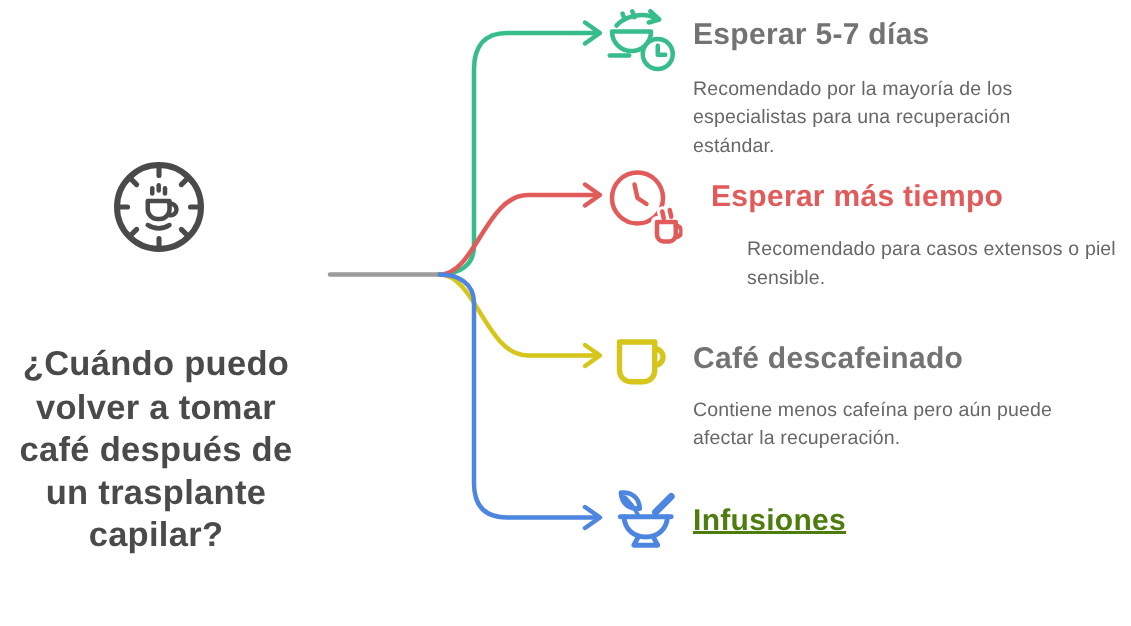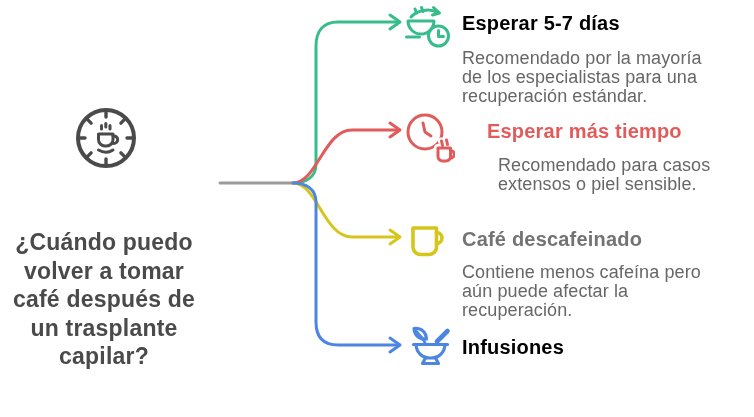--- a/index.html
+++ b/index.html
@@ -9,24 +9,24 @@
   svg{display:block;}
   .root-title{
     left:2px;top:184px;width:204px;
     font-size:23px;line-height:28.5px;font-weight:bold;
     color:#474747;text-align:center;letter-spacing:0.2px;
   }
   .b-title{
     font-size:20px;font-weight:bold;letter-spacing:0.2px;white-space:nowrap;
   }
   .b-desc{
-    width:250px;font-size:18px;line-height:19px;color:#676767;letter-spacing:0.1px;
+    width:250px;font-size:13px;line-height:19px;color:#676767;letter-spacing:0.1px;
   }
   .t0{left:462px;top:12px;}  .d0{left:462px;top:49px;}
-  .t1{left:487px;top:120px;} .d1{left:462px;top:156px;margin-left:36px;}
+  .t1{left:474px;top:120px;} .d1{left:462px;top:156px;margin-left:36px;}
   .t2{left:462px;top:228px;} .d2{left:462px;top:263px;}
   .t3{left:462px;top:336px;} .d3{left:462px;top:370px;}
   .i0{left:404px;top:3px;}
   .i1{left:405px;top:111px;}
   .i2{left:408px;top:223px;}
   .i3{left:407px;top:324px;}
   .ricon{left:74px;top:106px;}
 </style>
 </head>
 <body>
@@ -78,21 +78,21 @@
       <path d="M11,6 l1.5,4"></path>
         <path d="M17.5,4.5 l1.5,4"></path>
       <path d="M7,14 C13,7 26,5 33,9.5"></path>
       <path d="M29.5,4.5 L35.5,10 L28.5,12"></path>
       <path d="M4,18 h26 a13,13 0 0 1 -26,0 z"></path>
       <path d="M2.5,34 h13"></path>
       <circle cx="34.5" cy="33" r="10" fill="#ffffff"></circle>
       <path d="M34.5,27.5 V33.5 H39.5"></path>
     </g>
   </svg>
-  <div class="abs b-title t0" style="color: #000000;">Esperar 5-7 días</div>
+  <div class="abs b-title t0" style="color: #737373;">Esperar 5-7 días</div>
   <div class="abs b-desc d0">Recomendado por la mayoría de los especialistas para una recuperación estándar.</div>
 
   <svg class="abs i1" width="50" height="52" viewBox="0 0 50 52">
     <g fill="none" stroke-width="3" stroke-linecap="round" stroke-linejoin="round" stroke="#e25b5b">
       <circle cx="20" cy="21" r="17"></circle>
       <path d="M18,12 L20,21 L26,25"></path>
       <path d="M33,37 h12.5 v8.5 a4.5,4.5 0 0 1 -4.5,4.5 h-3.5 a4.5,4.5 0 0 1 -4.5,-4.5 z" stroke="#ffffff" stroke-width="8" fill="#ffffff"></path>
       <path d="M36.5,30 l1,4.5 M41.5,29 l1,4.5" stroke="#ffffff" stroke-width="7"></path>
       <path d="M36.5,30 l1,4.5"></path>
         <path d="M41.5,29 l1,4.5"></path>
@@ -115,15 +115,15 @@
   <svg class="abs i3" width="47" height="47" viewBox="0 0 47 47">
     <g fill="none" stroke-width="3.2" stroke-linecap="round" stroke-linejoin="round" stroke="#4c86e0">
       <path d="M7,4.5 c7.5,-0.5 12,3.5 12.5,10.5 c-7.5,0.5 -12,-3.5 -12.5,-10.5 z"></path>
       <path d="M9.5,7.5 c4,4 6.5,7 9,12" stroke-width="2.6"></path>
       <path d="M40.5,7 L30,17.5" stroke-width="4.6"></path>
       <path d="M6.5,20.5 h34"></path>
       <path d="M9,20.5 c0.5,8.5 6.5,13.5 14.5,13.5 c8,0 14,-5 14.5,-13.5"></path>
       <path d="M18.5,34 l-3,5.5 h16 l-3,-5.5"></path>
     </g>
   </svg>
-  <div class="abs b-title t3" style="color: #000000;">Infusiones</div>
+  <div class="abs b-title t3" style="color: #4d7c0f; text-decoration: underline;">Infusiones</div>
 
 </div>
 
 </body></html>

